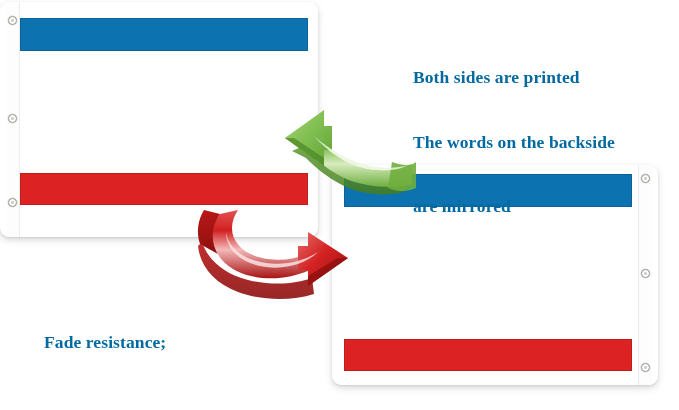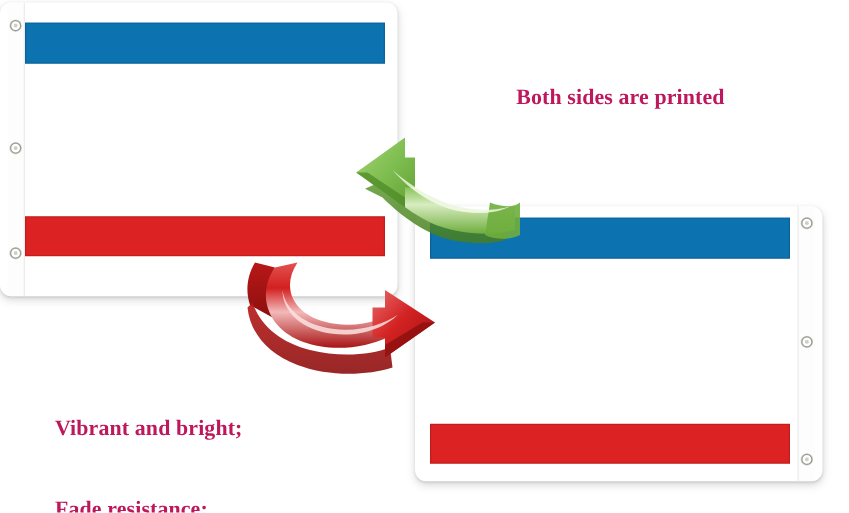--- a/index.html
+++ b/index.html
@@ -60,21 +60,21 @@
   #flag-back .g3{right:8px;top:198px;}
 
   
   .arrow-svg{position:absolute;overflow:visible;}
   #green-arrow{left:284px;top:96px;}
   #red-arrow{left:196px;top:202px;}
 
   
   .caption{
     position:absolute;
-    color:#be185d;
+    color:#0369a1;
     font-weight:bold;
     font-size:17.5px;
     line-height:21.5px;
     letter-spacing:.1px;
     white-space:pre;
   }
   #caption-top{left:413px;top:24px;}
   #caption-bottom{left:44px;top:289px;}
   .caption .line{display:block;}
 </style>
@@ -174,21 +174,22 @@
     <path d="M152 56 L 112 30 L 112 44 L 102 44 L 102 68 L 112 68 L 112 84 Z" fill="url(#rHead)"></path>
 
     <path d="M152 56 L 112 84 L 112 74 L 142 56 Z" fill="#8d0f0f" opacity=".8"></path>
 
     <path d="M30 30 C 32 46, 48 58, 70 61 C 90 64, 110 58, 122 50
              C 112 60, 92 68, 70 65 C 46 62, 30 48, 30 30 Z" fill="#fbe2e2" opacity=".85"></path>
   </svg>
 
   <div class="caption" id="caption-top">
     <span class="line">Both sides are printed</span>
+    <span class="line">The words on the backside</span>
+    <span class="line">are mirrored</span>
   </div>
 
   <div class="caption" id="caption-bottom">
-    <span class="line">Vibrant and bright;</span>
     <span class="line">Fade resistance;</span>
     
   </div>
 
 </div>
 
 </body></html>

